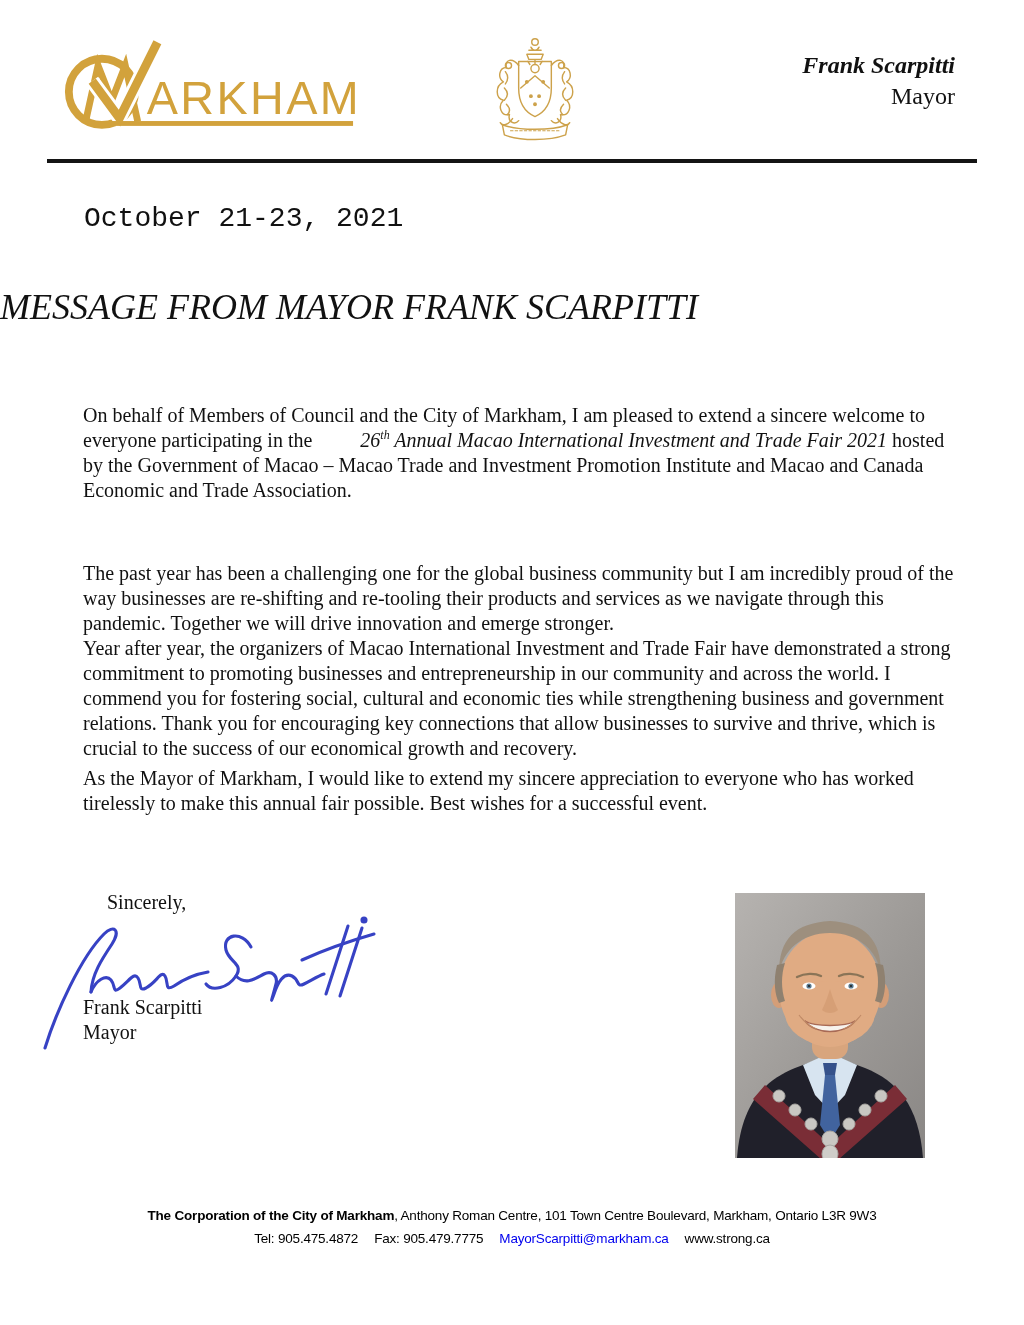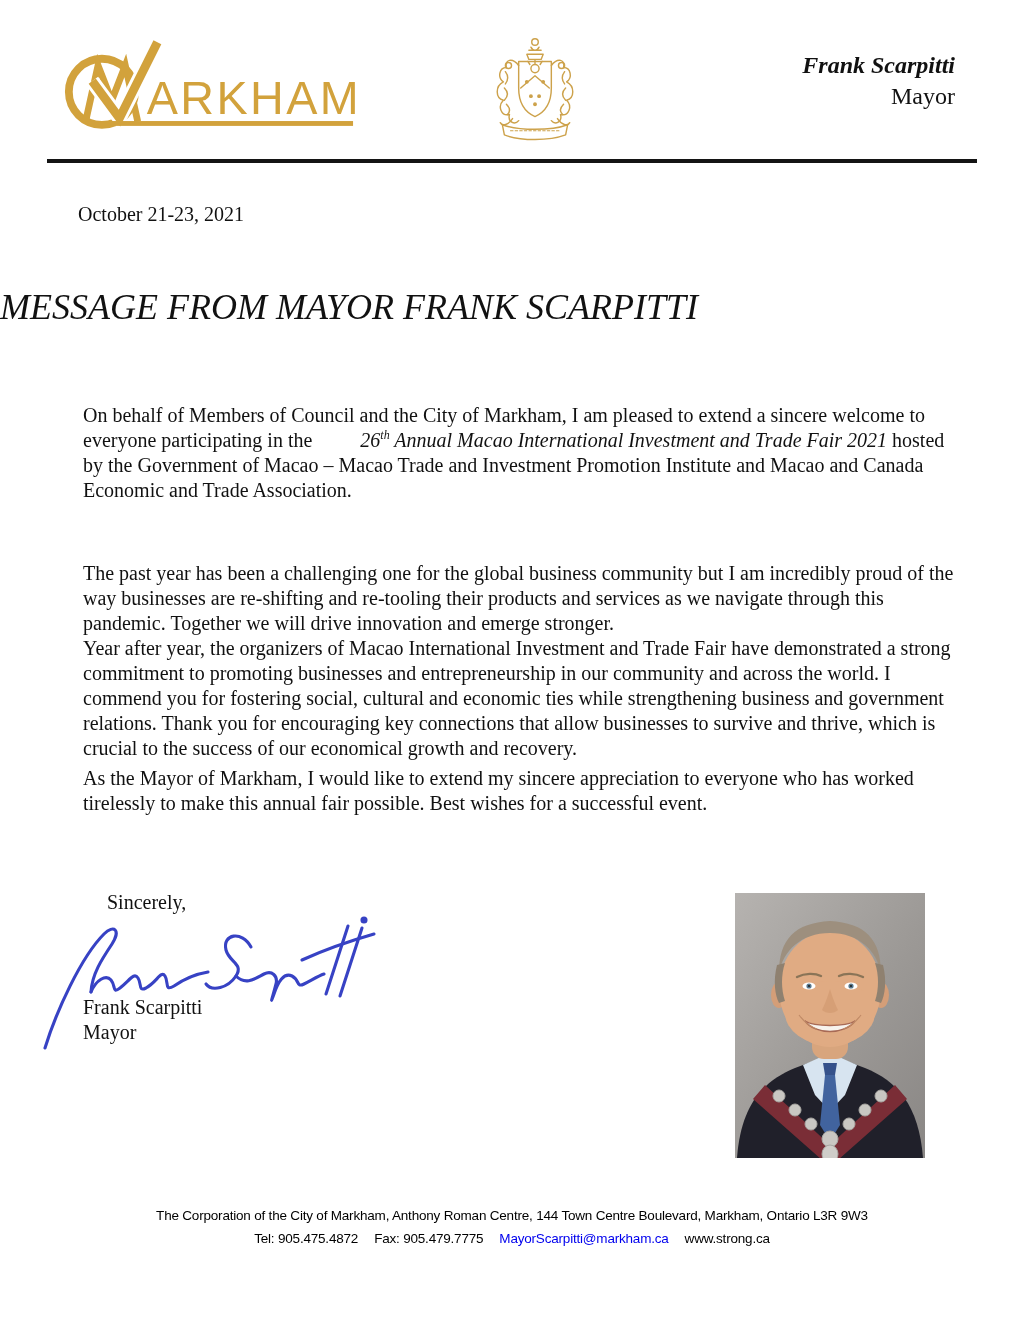--- a/index.html
+++ b/index.html
@@ -10,38 +10,38 @@
 
   
   .logo-svg{position:absolute;left:63px;top:36px;width:292px;height:100px;}
   .crest-svg{position:absolute;left:486px;top:34px;width:98px;height:110px;}
   .officer{position:absolute;right:69px;top:50px;text-align:right;line-height:31px;}
   .officer-name{font-size:24px;font-weight:bold;font-style:italic;}
   .officer-title{font-size:24px;}
   .header-rule{position:absolute;left:47px;top:159px;width:930px;height:4px;background:#141414;}
 
   
-  .date{position:absolute;left:78px;top:203px;font-size:20px;}
+  .date{position:absolute;left:84px;top:203px;font-size:28px;font-family:Liberation Mono, monospace;}
   .heading{position:absolute;left:0;top:286px;width:1024px;
            font-size:36px;font-weight:normal;font-style:italic;letter-spacing:0px;white-space:nowrap;}
   .para{position:absolute;left:83px;width:875px;font-size:20px;line-height:25px;text-align:left;}
   .p1{top:383px}.p2{top:541px}.p3{top:616px}.p4{top:746px}
   .para em{font-style:italic;margin-left:43px;}
   .para sup{font-size:60%;vertical-align:super;line-height:0;}
   .closing{position:absolute;left:83px;top:891px;font-size:20px;margin-left:24px;}
   .signature-svg{position:absolute;left:26px;top:912px;width:360px;height:140px;}
   .signer{position:absolute;left:83px;top:995px;font-size:20px;line-height:25px;}
 
   
   .photo-svg{position:absolute;left:735px;top:893px;width:190px;height:265px;}
 
   
   .footer{position:absolute;left:0;top:1204px;width:1024px;text-align:center;
           font-family:"Liberation Sans", sans-serif;font-size:13.5px;line-height:23px;color:#000;letter-spacing:-0.2px;}
-  .footer .bold{font-weight:normal;}
+  .footer .bold{font-weight:bold;}
   .footer .gap{display:inline-block;width:16px;}
   .email-link{color:#0000EE;cursor:pointer;}
 </style>
 </head>
 <body>
 
 <svg class="logo-svg" viewBox="0 0 300 102" aria-hidden="true">
   <g fill="none" stroke="#D2A23C">
 
     <circle cx="40" cy="57" r="34" stroke-width="8"></circle>
@@ -181,17 +181,17 @@
     <circle cx="76" cy="231" r="6"></circle>
     <circle cx="146" cy="203" r="6"></circle>
     <circle cx="130" cy="217" r="6"></circle>
     <circle cx="114" cy="231" r="6"></circle>
     <circle cx="95" cy="246" r="8"></circle>
   </g>
   <ellipse cx="95" cy="261" rx="8" ry="9" fill="#cfcdc9" stroke="#a8a6a2" stroke-width="1"></ellipse>
 </svg>
 
 <div class="footer">
-  <div><span class="bold">The Corporation of the City of Markham</span><span>, Anthony Roman Centre, 144 Town Centre Boulevard, Markham, Ontario L3R 9W3</span></div>
+  <div><span class="bold">The Corporation of the City of Markham</span><span>, Anthony Roman Centre, 101 Town Centre Boulevard, Markham, Ontario L3R 9W3</span></div>
   <div>
     <span>Tel: 905.475.4872</span><span class="gap"></span><span>Fax: 905.479.7775</span><span class="gap"></span><span class="email-link">MayorScarpitti@markham.ca</span><span class="gap"></span><span>www.strong.ca</span>
   </div>
 </div>
 
 </body></html>

